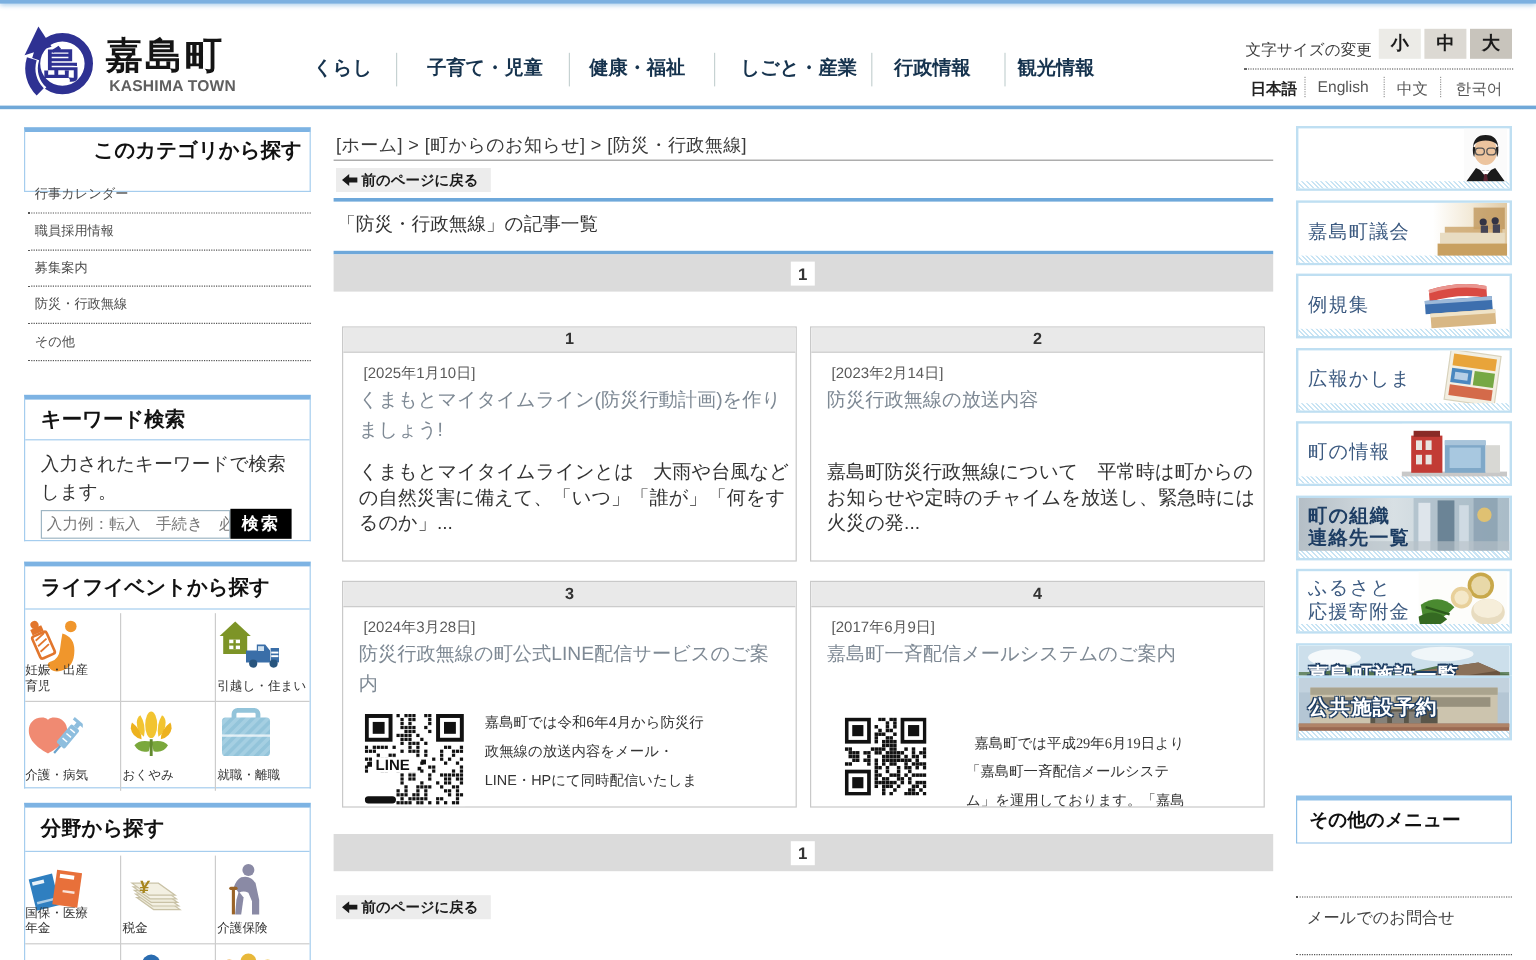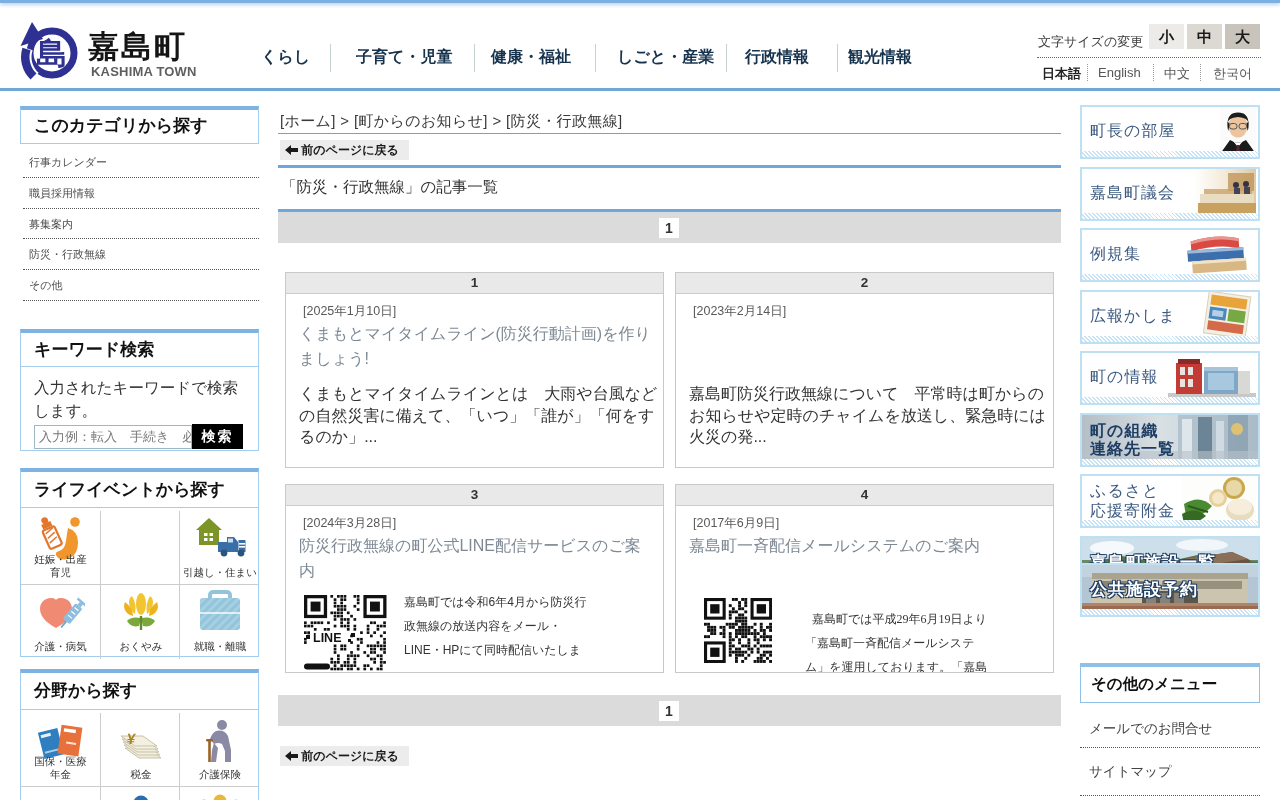--- a/index.html
+++ b/index.html
@@ -18,28 +18,28 @@
 .fsbtn{position:absolute;top:24px;width:35px;height:25px;line-height:25px;text-align:center;font-size:15px;font-weight:700;color:#1a1a1a;}
 #hdot{position:absolute;left:1037px;top:57px;width:224px;border-top:1px dotted #666;}
 .lang{position:absolute;top:65px;font-size:13px;color:#555;}
 .lsep{position:absolute;top:64px;height:17px;border-left:1px dotted #999;}
 
 .sbox{position:absolute;left:20px;width:239px;border:1px solid #a5cdee;border-top:4px solid #7db3e3;background:#fff;}
 .sbox .ttl{font-weight:700;font-size:17px;color:#111;padding-left:13px;}
 .slist{position:absolute;left:23px;width:236px;list-style:none;}
 .slist li{height:30.8px;line-height:30.8px;font-size:11px;color:#4d4d4d;padding-left:6px;border-bottom:1px dotted #555;}
 
-.cell{position:absolute;text-align:center;}
+.cell{position:absolute;text-align:left;}
 .cell .lab{position:absolute;left:0;right:0;bottom:5px;font-size:10.5px;line-height:13px;color:#333;white-space:nowrap;}
 
 .rbox{position:absolute;left:1080px;width:180px;height:54px;border:2px solid #bfdff2;background:#fff;overflow:hidden;}
 .rbox .hatch{position:absolute;left:0;right:0;bottom:0;height:6px;background:repeating-linear-gradient(45deg,#c8e4f4 0 1.2px,#fff 1.2px 2.8px);}
 .rbox .rlab{position:absolute;left:8px;top:0;height:49px;display:flex;align-items:center;font-size:16px;color:#3c5a80;letter-spacing:1px;}
 .rbox .photo{position:absolute;top:0;right:2px;}
-.rmenu{position:absolute;left:1089px;font-size:13.5px;color:#444;}
+.rmenu{position:absolute;left:1089px;font-size:13.5px;color:#444;margin-top:36px;}
 .rdot{position:absolute;left:1080px;width:180px;border-top:1px dotted #555;}
 
 #bread{position:absolute;left:280px;top:112px;font-size:15px;letter-spacing:0.35px;color:#3a3a3a;}
 .bline{position:absolute;left:278px;width:783px;height:3px;background:#6ea8da;}
 .backbtn{position:absolute;left:280px;height:20px;background:#ececec;font-size:12px;font-weight:700;color:#1a1a1a;line-height:20px;padding:0 10px 0 5px;}
 #ctitle{position:absolute;left:281px;top:177px;font-size:15.5px;font-weight:400;color:#333;}
 .pgbar{position:absolute;left:278px;width:783px;height:31px;background:#dbdbdb;}
 .pgone{position:absolute;left:381px;top:6px;width:20px;height:20px;background:#fff;text-align:center;line-height:20px;font-size:14px;font-weight:700;color:#333;}
 .card{position:absolute;width:379px;border:1px solid #c9c9c9;background:#fff;overflow:hidden;}
 .card .hd{height:21px;background:#e9e9e9;border-bottom:1px solid #ccc;text-align:center;font-weight:700;font-size:13.5px;line-height:20px;color:#333;}
@@ -80,21 +80,21 @@
 <div class="fsbtn" style="left:1225px;background:#c8c4bc;">大</div>
 <div id="hdot"></div>
 <div class="lang" style="left:1042px;font-weight:700;color:#222;">日本語</div>
 <div class="lang" style="left:1098px;">English</div>
 <div class="lang" style="left:1164px;">中文</div>
 <div class="lang" style="left:1213px;">한국어</div>
 <div class="lsep" style="left:1087px;"></div>
 <div class="lsep" style="left:1153px;"></div>
 <div class="lsep" style="left:1200px;"></div>
 
-<div class="sbox" style="top:106px;height:38px;">
+<div class="sbox" style="top:106px;height:54px;padding-left:44px;">
       <div class="ttl" style="line-height:32px;">このカテゴリから探す</div>
     </div>
 <ul class="slist" style="top:147px;">
 <li>行事カレンダー</li>
 <li>職員採用情報</li>
 <li>募集案内</li>
 <li>防災・行政無線</li>
 <li>その他</li>
 </ul>
 <div class="sbox" style="top:329px;height:122px;">
@@ -272,20 +272,21 @@
 
 <div class="card" style="left:285px;top:272px;height:196px;">
 <div class="hd">1</div>
 <div class="date">[2025年1月10日]</div>
 <div class="ct">くまもとマイタイムライン(防災行動計画)を作り<br>ましょう!</div>
 <div class="cb">くまもとマイタイムラインとは　大雨や台風など<br>の自然災害に備えて、「いつ」「誰が」「何をす<br>るのか」...</div>
 </div>
 <div class="card" style="left:675px;top:272px;height:196px;">
 <div class="hd">2</div>
 <div class="date">[2023年2月14日]</div>
+<div class="ct">防災行政無線の放送内容</div>
 <div class="cb">嘉島町防災行政無線について　平常時は町からの<br>お知らせや定時のチャイムを放送し、緊急時には<br>火災の発...</div>
 </div>
 <div class="card" style="left:285px;top:484px;height:189px;">
 <div class="hd">3</div>
 <div class="date">[2024年3月28日]</div>
 <div class="ct">防災行政無線の町公式LINE配信サービスのご案<br>内</div>
 <div id="qr3" style="position:absolute;left:18px;top:110px;"><svg width="84" height="77" viewBox="0 0 84 77">
           <rect width="84" height="77" fill="#fff"></rect>
           <rect x="0.0" y="26.4" width="2.7" height="2.7" fill="#111"></rect>
           <rect x="0.0" y="29.7" width="2.7" height="2.7" fill="#111"></rect>
@@ -638,21 +639,20 @@
           <rect x="49.6" y="3.1" width="15.5" height="15.5" fill="#fff"></rect>
           <rect x="52.7" y="6.2" width="9.3" height="9.3" fill="#111"></rect>
           <rect x="0.0" y="43.4" width="21.7" height="21.7" fill="#111"></rect>
           <rect x="3.1" y="46.5" width="15.5" height="15.5" fill="#fff"></rect>
           <rect x="6.2" y="49.6" width="9.3" height="9.3" fill="#111"></rect>
         </svg></div>
 <div class="cq" style="left:129px;top:122px;font-family:Liberation Serif, serif;"><span style="padding-left:7px;">嘉島町では平成29年6月19日より</span><br>「嘉島町一斉配信メールシステ<br>ム」を運用しております。「嘉島</div>
 </div>
 
 <div class="rbox" style="top:105px;">
-      <div class="rlab">町長の部屋</div>
       <div class="photo" id="ph1"><svg width="36" height="47" viewBox="0 0 36 47">
 <rect width="36" height="47" fill="#fbfbfb"></rect>
 <ellipse cx="18" cy="19" rx="9.5" ry="11.5" fill="#ecc49e"></ellipse>
 <path d="M7.5 17 Q7.5 5.5 18 5.5 Q28.5 5.5 28.5 17 Q28.5 10.5 18 10 Q7.5 10.5 7.5 17 Z" fill="#1c1c1c"></path>
 <path d="M7.5 15 Q7 21 8.5 24 L9.5 16 Z" fill="#1c1c1c"></path>
 <path d="M28.5 15 Q29 21 27.5 24 L26.5 16 Z" fill="#1c1c1c"></path>
 <rect x="9.5" y="16.5" width="7.5" height="5.5" rx="2.5" fill="none" stroke="#555" stroke-width="1"></rect>
 <rect x="19" y="16.5" width="7.5" height="5.5" rx="2.5" fill="none" stroke="#555" stroke-width="1"></rect>
 <path d="M0 47 L10 33 Q18 38 26 33 L36 47 Z" fill="#1a1a1a"></path>
 <path d="M13 34 L18 40 L23 34 Q18 37 13 34 Z" fill="#fff"></path>

